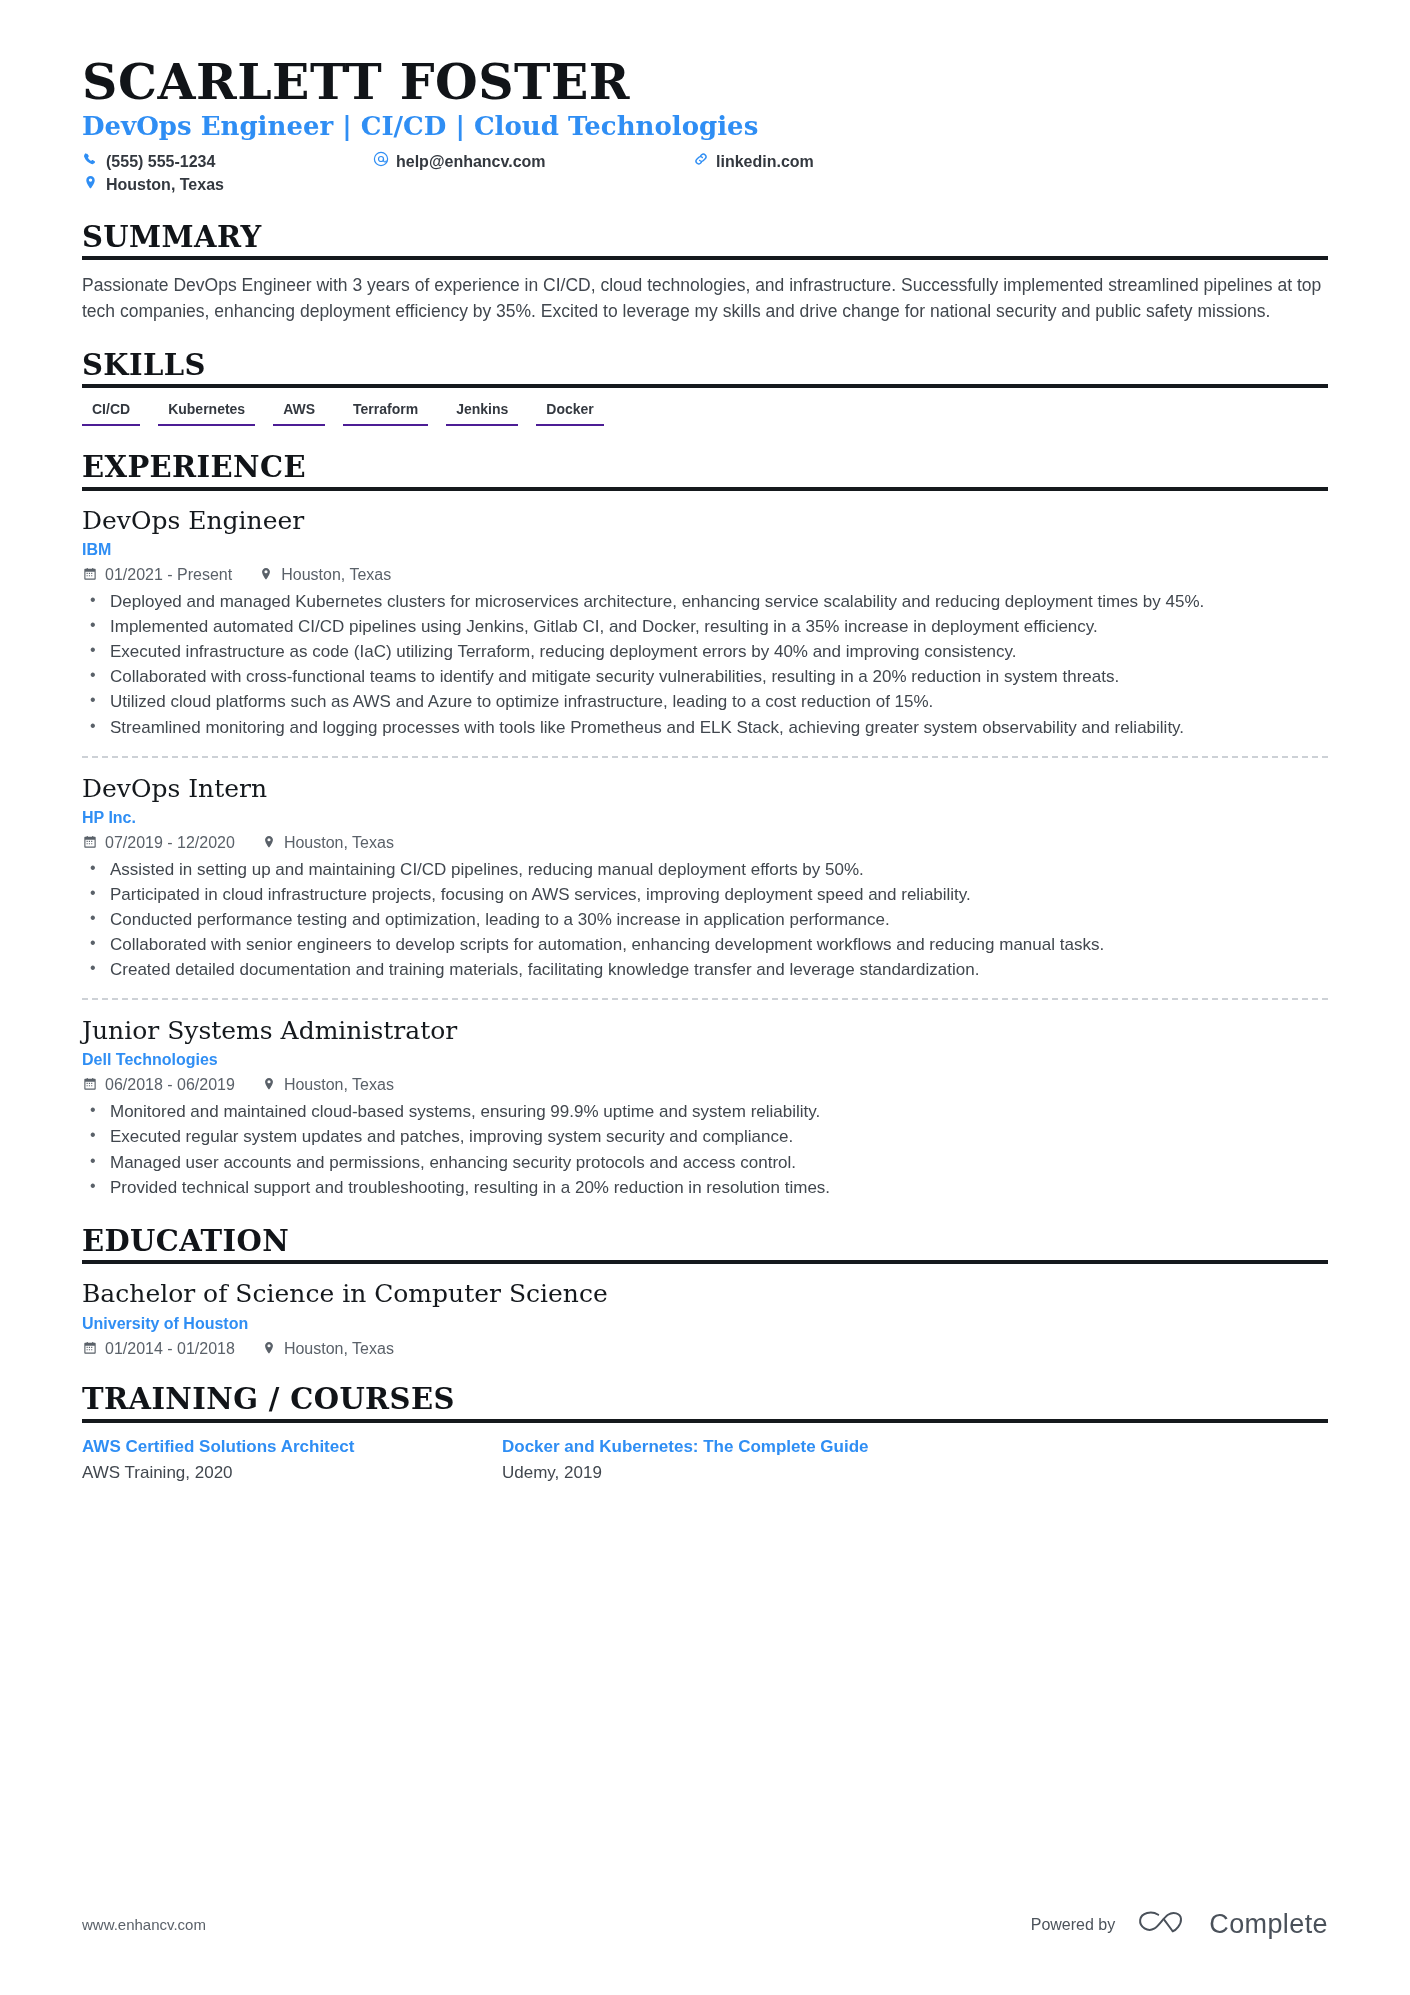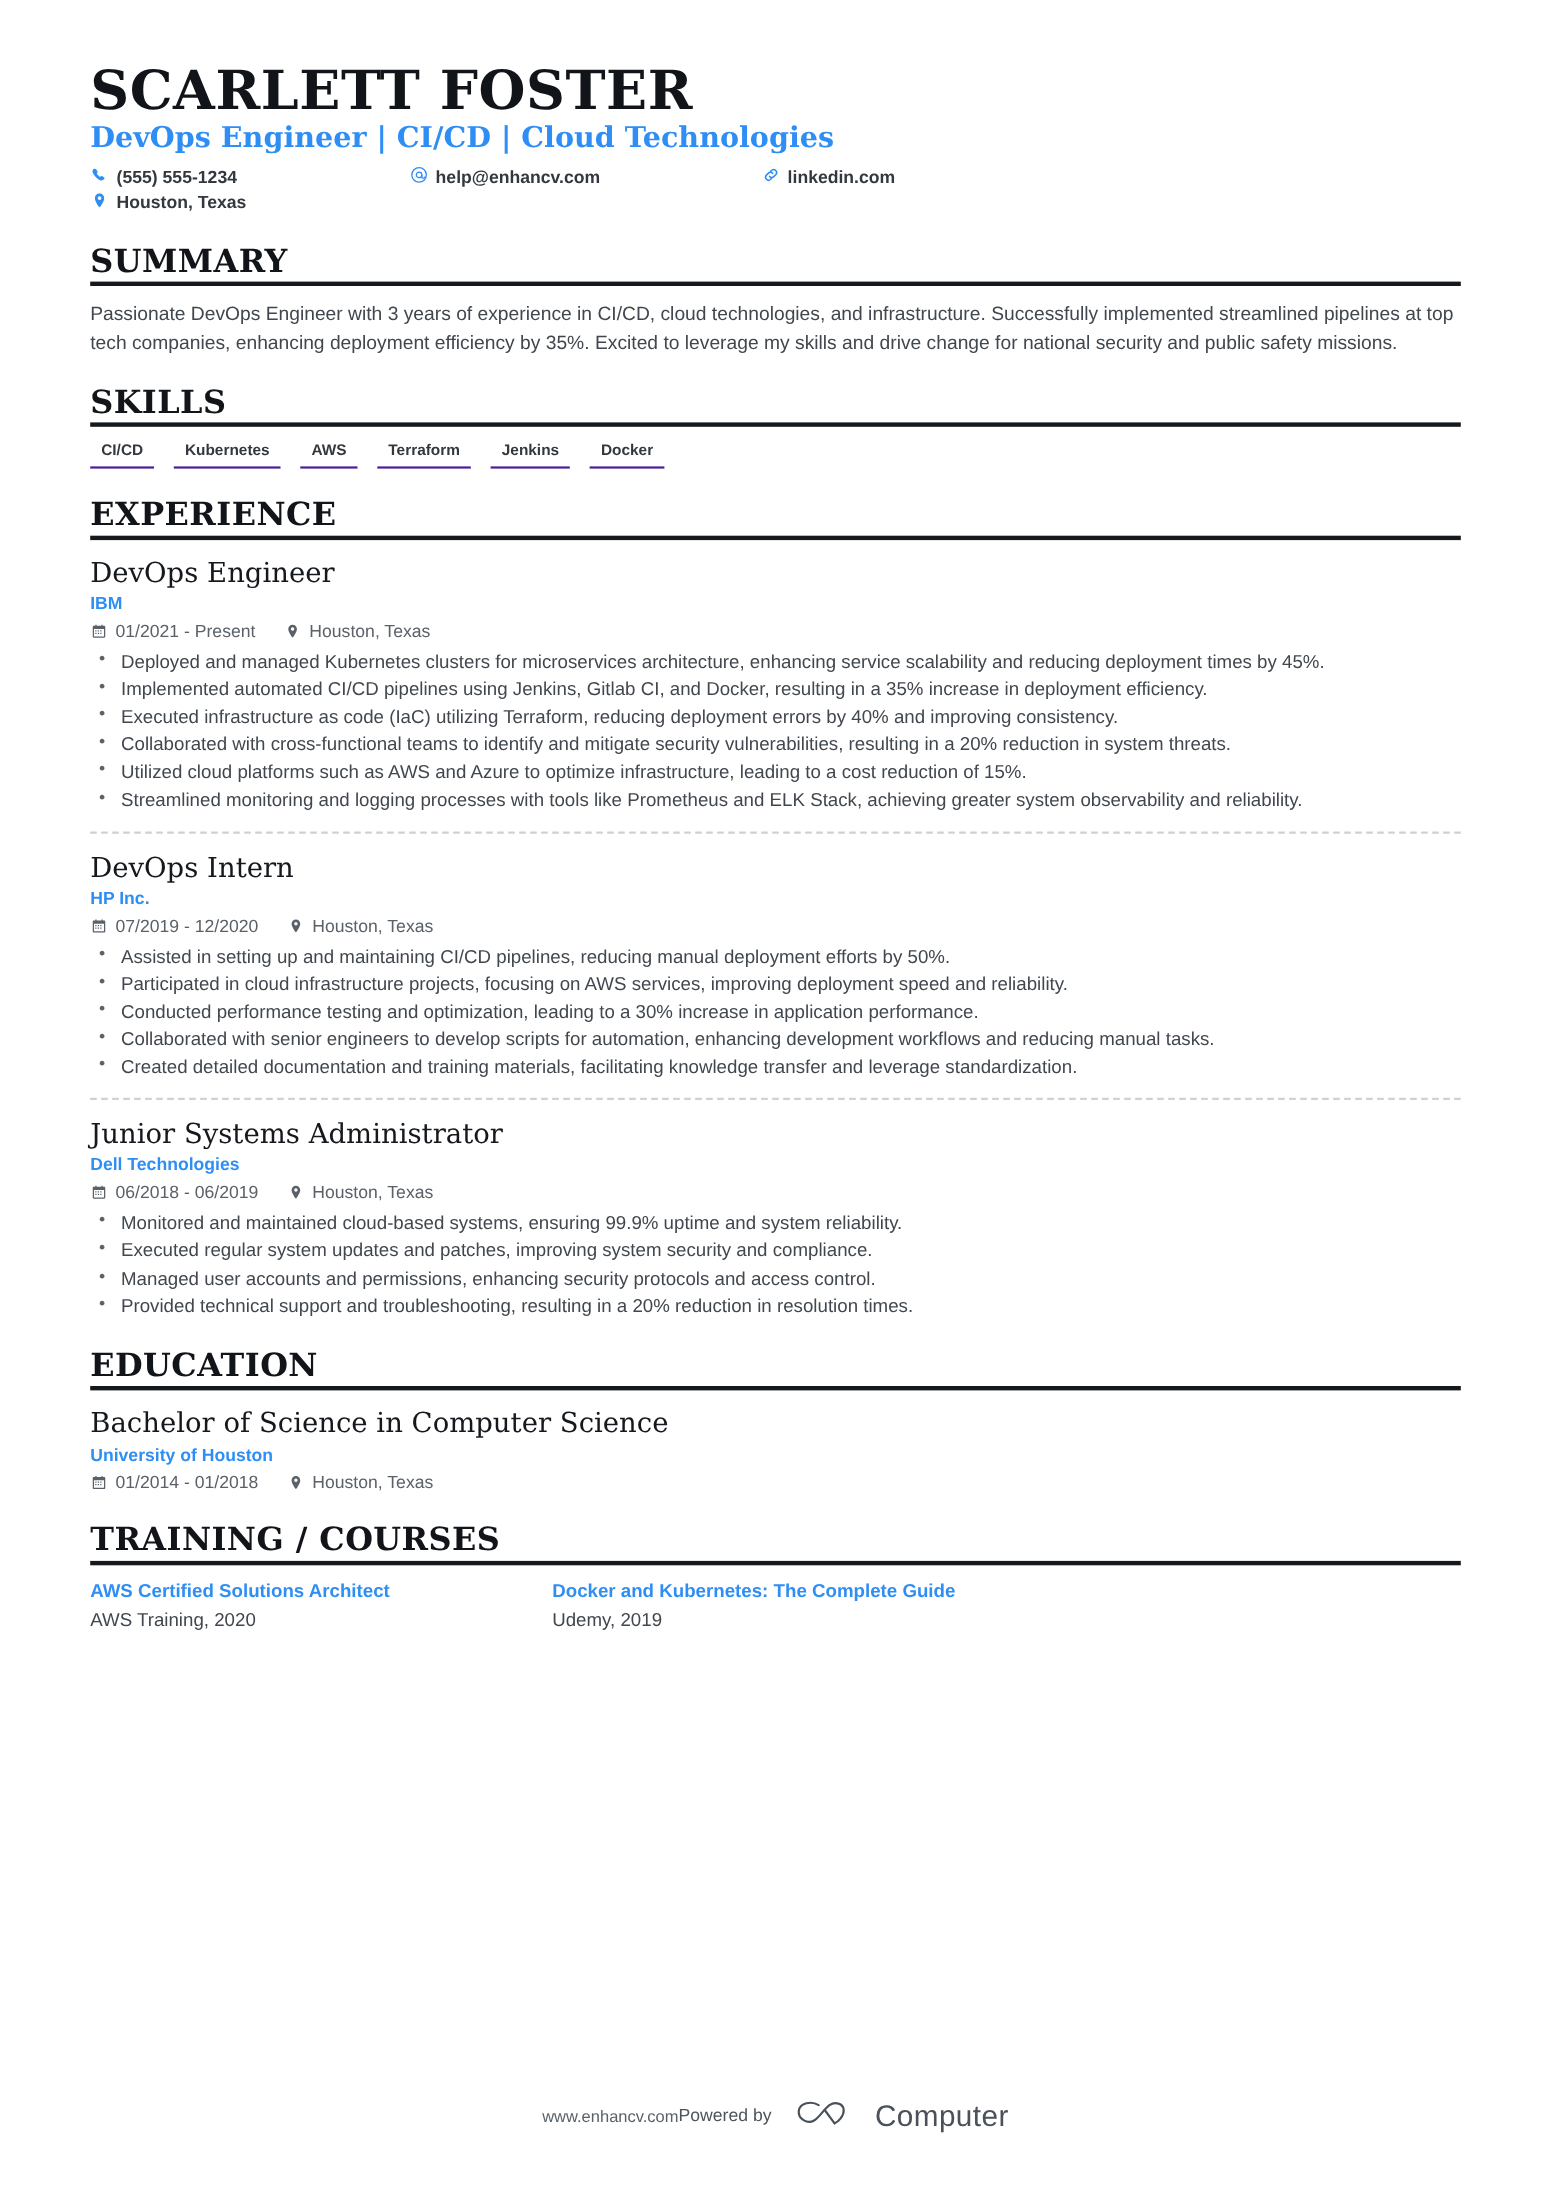--- a/index.html
+++ b/index.html
@@ -219,21 +219,21 @@
   }
 
   
   .footer {
     position: absolute;
     left: 82px;
     right: 82px;
     bottom: 54px;
     display: flex;
     align-items: center;
-    justify-content: center;
+    justify-content: space-between;
   }
   .footer-left {
     font-size: 15px;
     color: #5a6169;
   }
   .footer-right {
     display: flex;
     align-items: center;
   }
   .powered {
@@ -473,17 +473,17 @@
     <div class="footer-left">www.enhancv.com</div>
     <div class="footer-right">
       <div class="powered">Powered by</div>
       <div class="brand">
         <span>
           <svg viewBox="0 0 60 28" width="62" height="29" fill="none" stroke="#4a515a" stroke-width="1.9" stroke-linecap="round" stroke-linejoin="round" aria-hidden="true">
             <path d="M22.5 6.5 C16 2.5, 6 4.5, 5 11.5 C4.2 18.5, 12.5 23.5, 18.5 20 C23.5 17, 27 10, 32 6.5 C37 3.2, 44 5, 44.5 10.5 C45 16, 39.5 21.5, 36.5 22.5"></path>
             <path d="M27.8 10.8 L36.5 22.5"></path>
           </svg>
         </span>
-        <span class="brand-name">Computer</span>
+        <span class="brand-name">Complete</span>
       </div>
     </div>
   </div>
 </div>
 
 </body></html>

